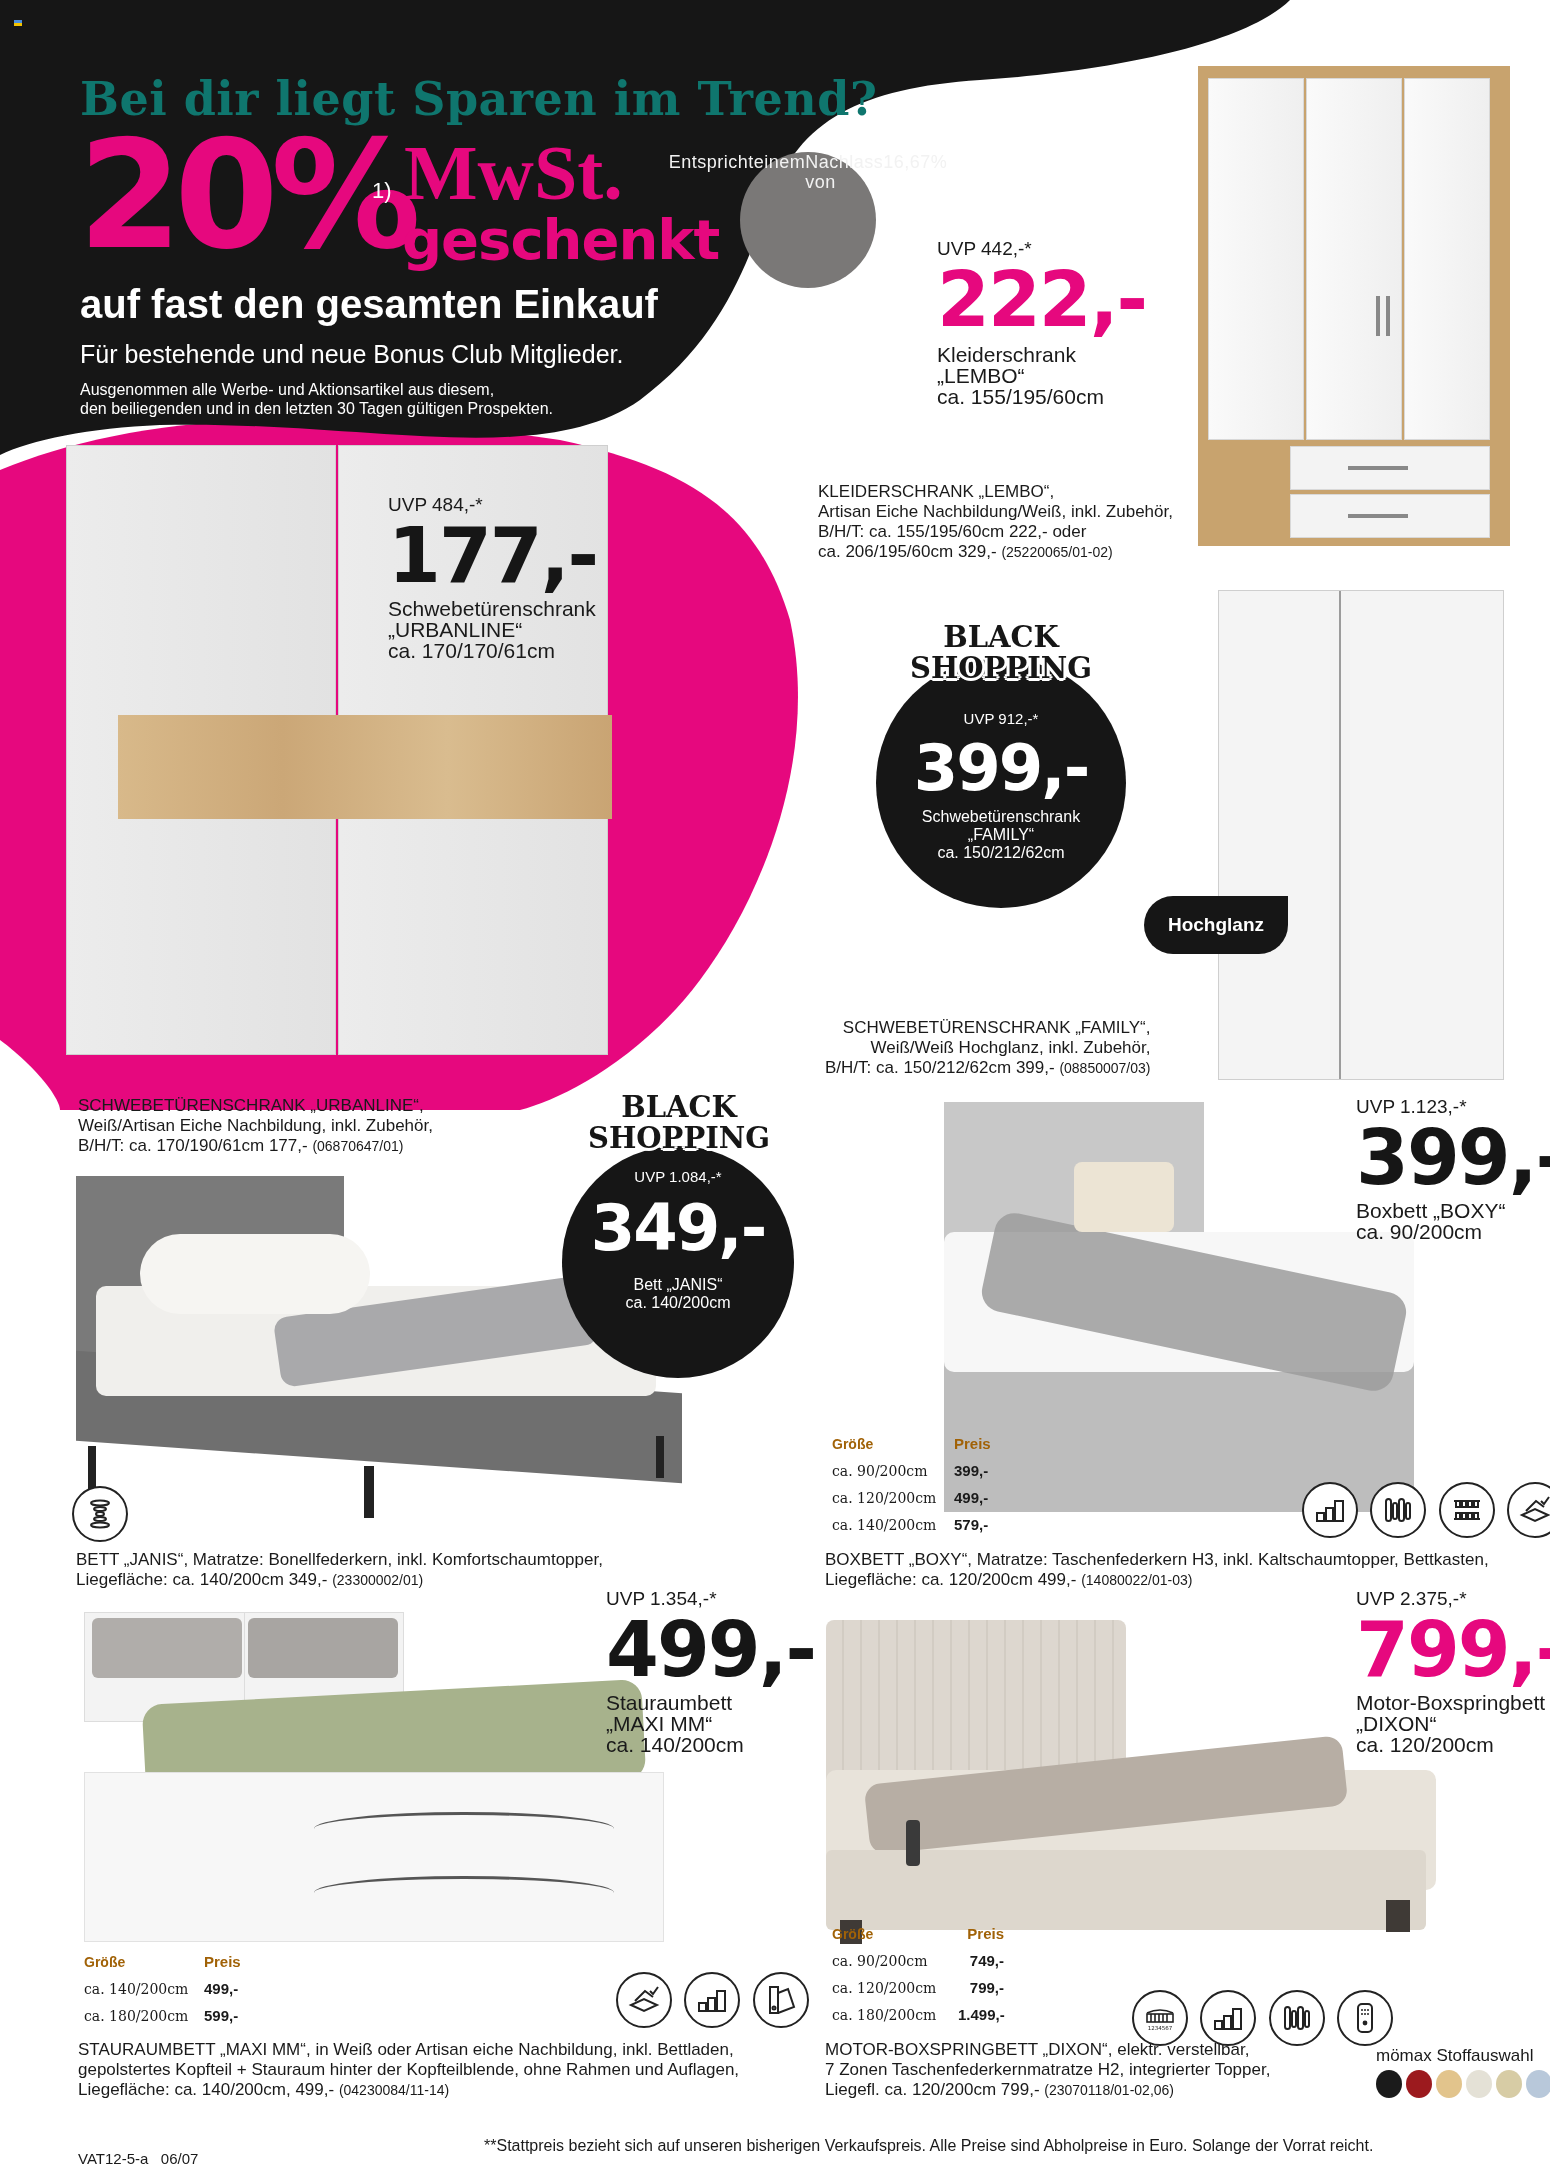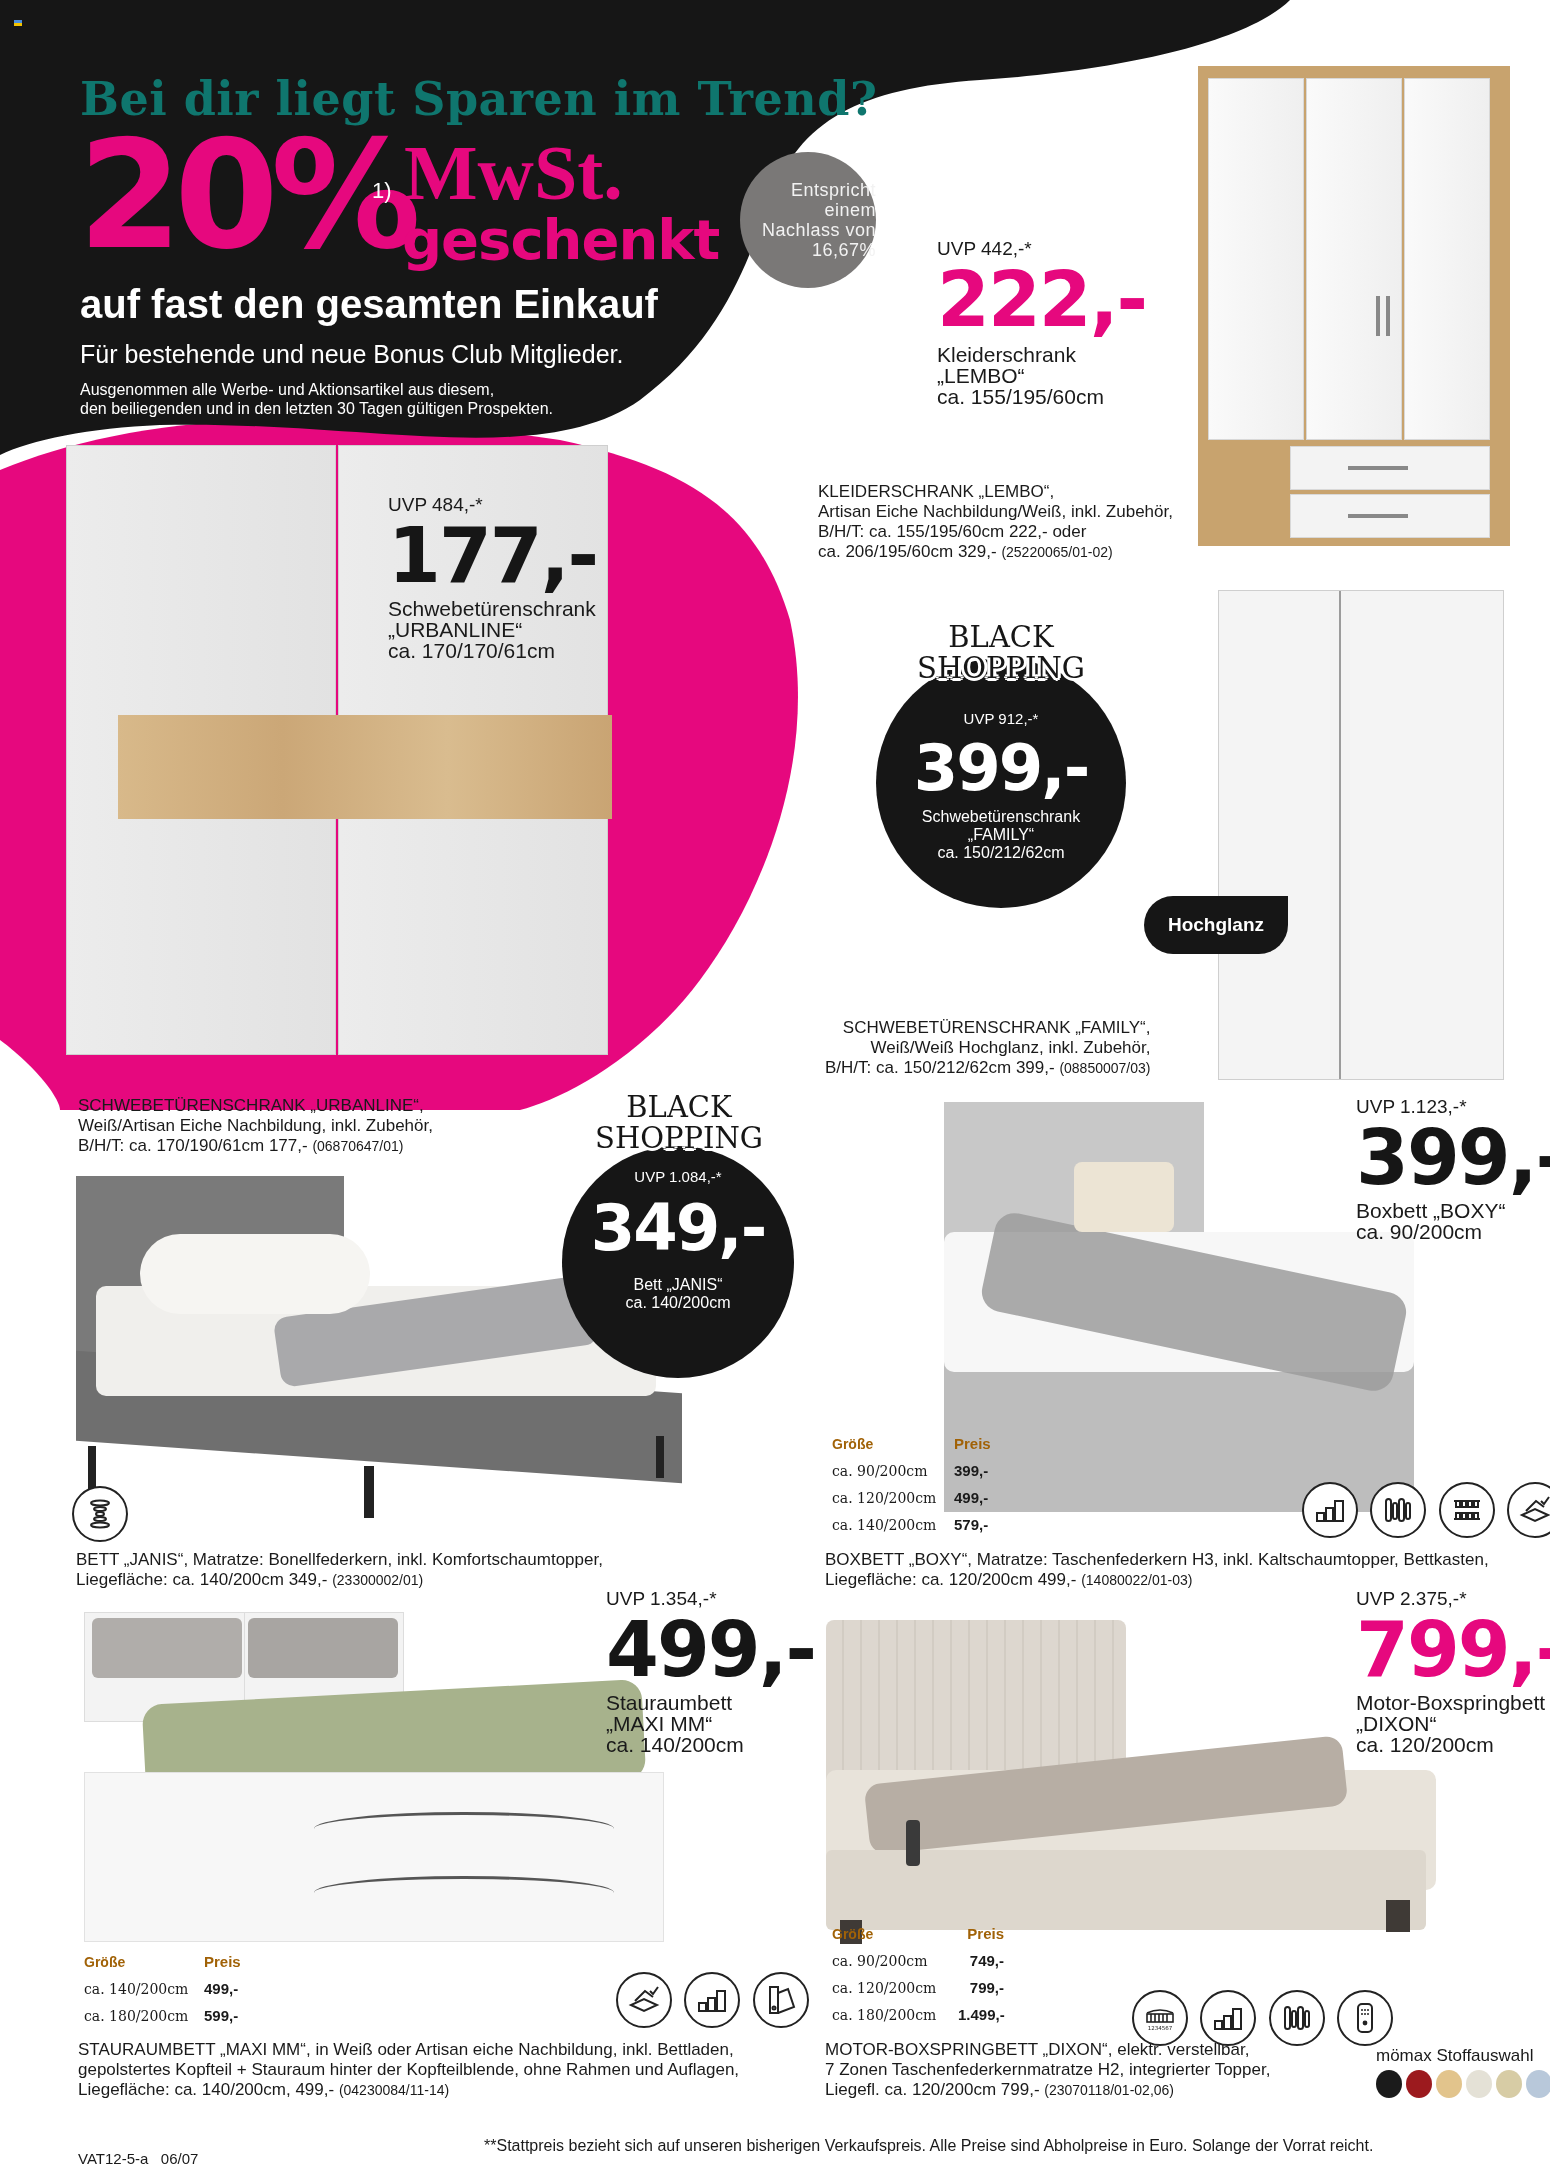--- a/index.html
+++ b/index.html
@@ -15,21 +15,21 @@
   .headline { left: 80px; top: 72px; font-family: "DejaVu Serif", serif; font-weight: bold; font-size: 46px; color: #0f766e; letter-spacing: 0.5px; z-index: 3; }
   .big-pct { left: 78px; top: 120px; font-family: "DejaVu Sans", sans-serif; font-weight: bold; font-size: 150px; line-height: 150px; color: #e6087e; letter-spacing: -8px; z-index: 3; }
   .footnote-sup { left: 372px; top: 178px; font-size: 22px; color: #fff; z-index: 3; }
   .mwst { left: 404px; top: 134px; font-family: Liberation Serif, serif; font-weight: bold; font-size: 78px; line-height: 78px; color: #e6087e; z-index: 3; }
   .geschenkt { left: 402px; top: 212px; font-family: "DejaVu Sans", sans-serif; font-weight: bold; font-size: 56px; line-height: 56px; color: #e6087e; letter-spacing: -1px; z-index: 3; }
   .subhead { left: 80px; top: 282px; font-weight: bold; font-size: 40px; color: #fff; z-index: 3; }
   .members { left: 80px; top: 340px; font-size: 25px; color: #fff; z-index: 3; }
   .exclusion { left: 80px; top: 380px; font-size: 16px; line-height: 19px; color: #fff; z-index: 3; }
 
   .discount-circle { left: 740px; top: 152px; width: 136px; height: 136px; border-radius: 50%; background: #7a7877;
-    color: #f2f2f2; font-size: 18px; line-height: 20px; text-align: right; display: flex; flex-direction: column; justify-content: center; z-index: 4; letter-spacing: 0.5px; }
+    color: #f2f2f2; font-size: 18px; line-height: 20px; text-align: left; display: flex; flex-direction: row; justify-content: center; z-index: 4; letter-spacing: 0.5px; }
 
   
   .uvp { font-size: 19px; color: #1a1a1a; }
   .price { font-family: "DejaVu Sans", sans-serif; font-weight: bold; letter-spacing: -2px; line-height: 1; }
   .pname { font-size: 21px; line-height: 21px; color: #1a1a1a; }
   .pink { color: #e6087e; }
 
   .desc { font-size: 17px; line-height: 20px; color: #1a1a1a; }
   .desc b { font-weight: normal; }
   .desc .code { font-size: 14px; }
@@ -41,21 +41,21 @@
   .lembo .drawer { position: absolute; left: 92px; width: 200px; height: 44px; background: #f3f3f3; border: 1px solid #d8d8d8; }
   .lembo .handle { position: absolute; background: #888; }
 
   
   .urban { left: 66px; top: 445px; width: 546px; height: 610px; z-index: 2; }
   .urban .panel { position: absolute; top: 0; width: 270px; height: 610px; background: linear-gradient(90deg,#ececec,#e2e2e2); border: 1px solid #cfcfcf; }
   .urban .wood { position: absolute; top: 270px; height: 104px; width: 100%; background: linear-gradient(90deg,#d8b98a,#cba777,#d9bc8f,#c9a473); }
 
   
   .bs-circle { border-radius: 50%; background: #161616; color: #fff; text-align: center; z-index: 4; }
-  .bs-title { font-family: "DejaVu Serif", serif; font-weight: normal; color: #161616; text-align: center; line-height: 31px;
+  .bs-title { font-family: "DejaVu Serif", serif; font-weight: bold; color: #161616; text-align: center; line-height: 31px;
     -webkit-text-stroke: 0; text-shadow: 2px 2px 0 #fff, -2px -2px 0 #fff, 2px -2px 0 #fff, -2px 2px 0 #fff, 0 3px 0 #fff, 3px 0 0 #fff, 0 -3px 0 #fff, -3px 0 0 #fff; z-index: 5; }
 
   
   .family { left: 1218px; top: 590px; width: 286px; height: 490px; z-index: 2; background: #f4f4f4; border: 1px solid #cfcfcf; }
   .family .split { position: absolute; left: 120px; top: 0; width: 2px; height: 100%; background: #9c9c9c; }
   .hochglanz { left: 1144px; top: 896px; width: 144px; height: 58px; background: #161616; color: #fff; border-radius: 30px 0 30px 30px; font-size: 19px; font-weight: bold; display: flex; align-items: center; justify-content: center; z-index: 5; }
 
   
   .bed { z-index: 1; }
   .headboard { position: absolute; }

